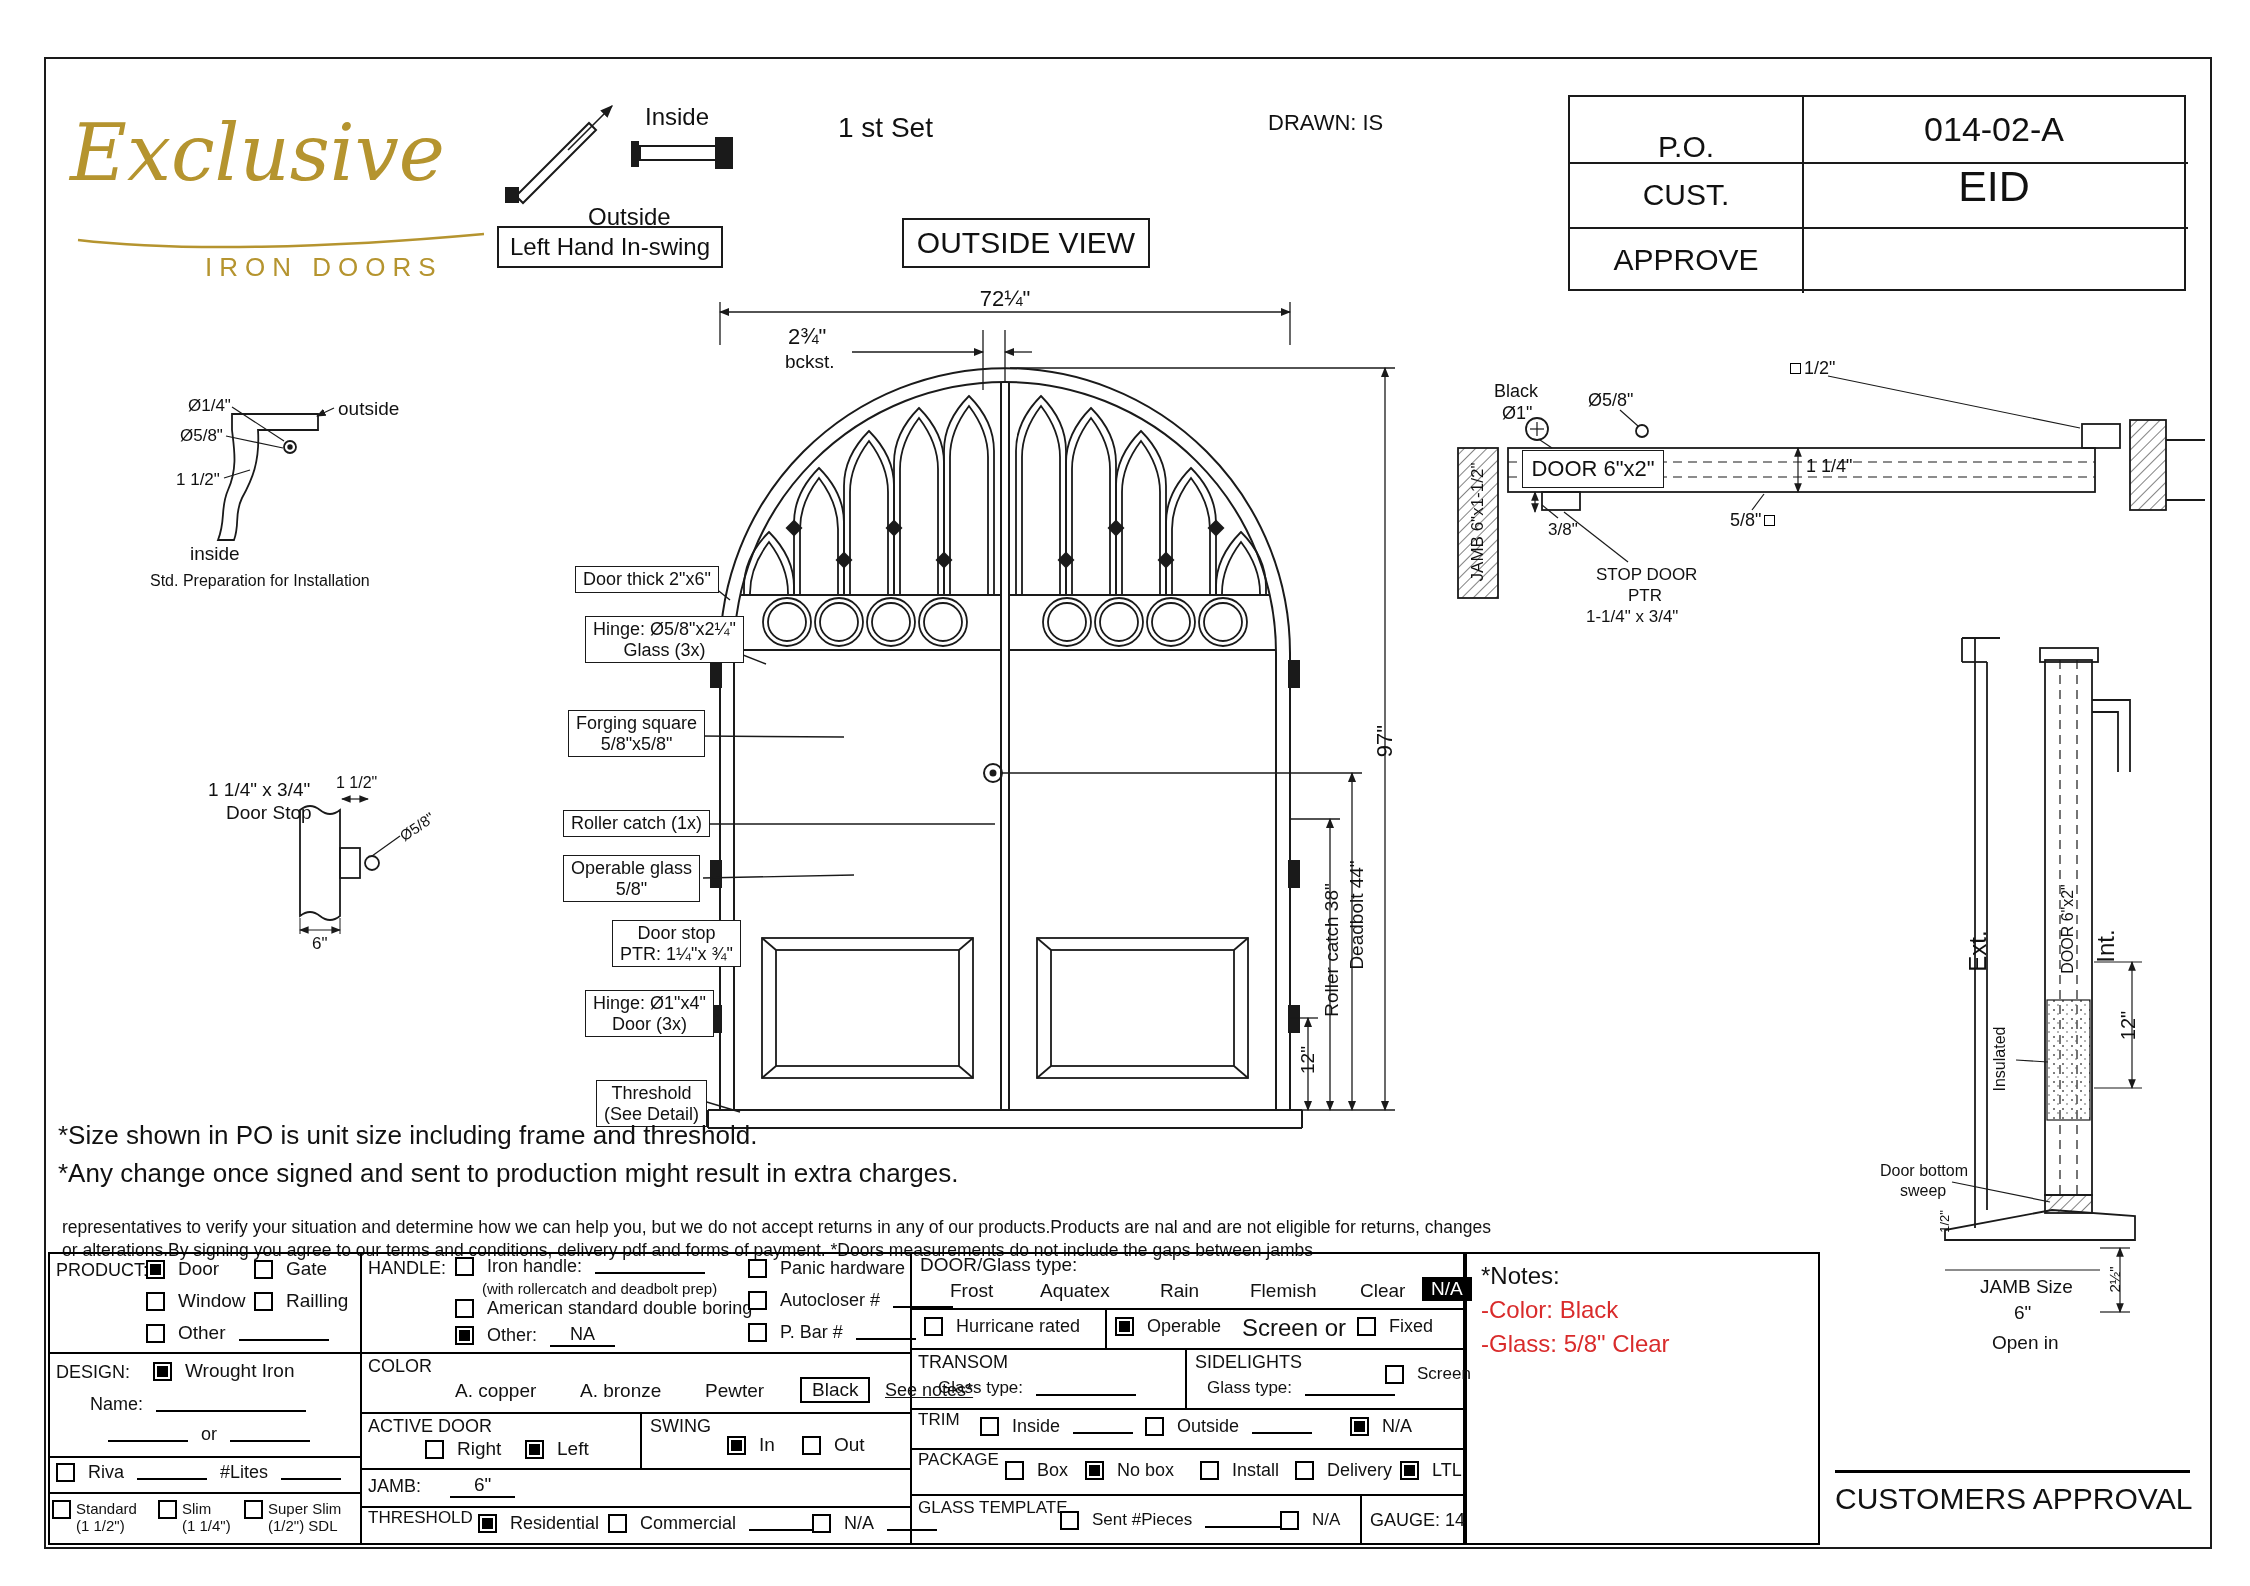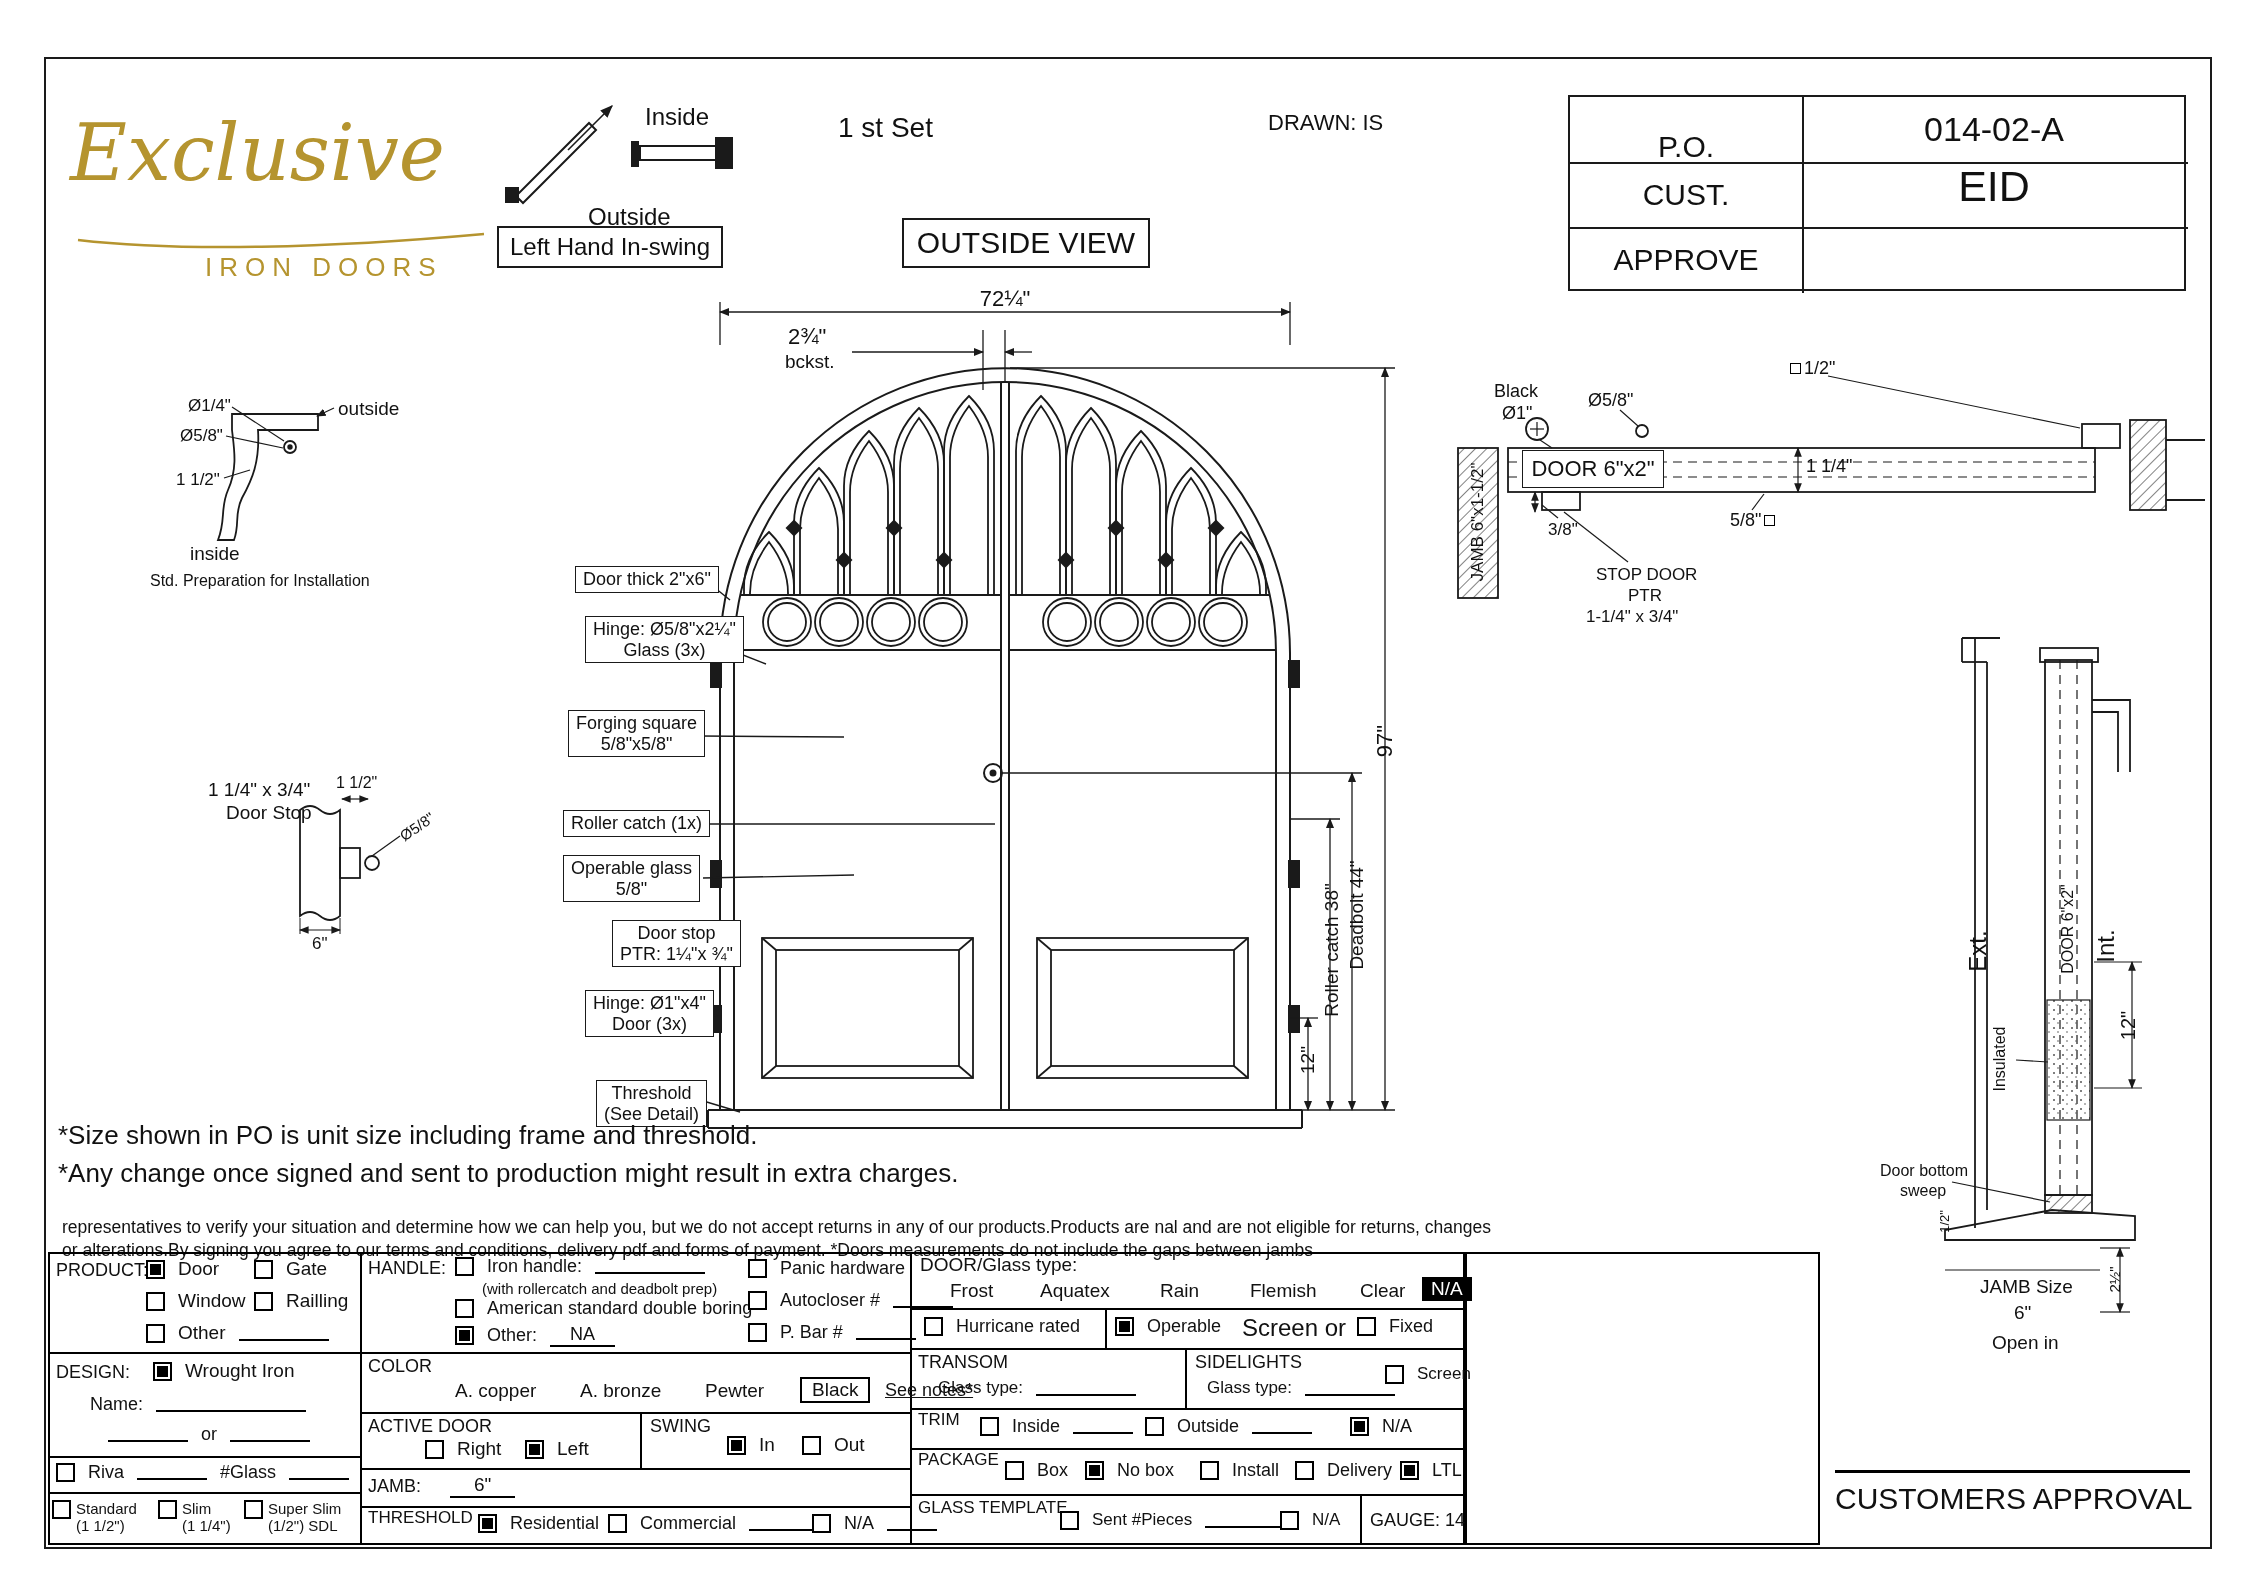--- a/index.html
+++ b/index.html
@@ -440,21 +440,21 @@
         <span style="font-size:18px">or</span>
         <span class="uline w80"></span>
       </span>
 </div>
 
 <div class="cell" style="left:48px;top:1456px;width:312px;height:36px">
   <span class="abs opt" style="left:8px;top:6px">
         <span class="cb"></span>
         <span style="font-size:18px">Riva</span>
         <span class="uline w70"></span>
-        <span style="font-size:18px">#Glass</span>
+        <span style="font-size:18px">#Lites</span>
         <span class="uline w60"></span>
       </span>
 </div>
 
 <div class="cell" style="left:48px;top:1492px;width:312px;height:53px">
   <span class="abs" style="left:4px;top:8px;display:inline-flex;gap:5px;align-items:flex-start">
         <span class="cb"></span>
         <span style="font-size:15px;line-height:1.15"><span>Standard</span><br><span>(1 1/2")</span></span>
       </span>
   <span class="abs" style="left:110px;top:8px;display:inline-flex;gap:5px;align-items:flex-start">
@@ -653,17 +653,22 @@
       </span>
   <span class="abs opt" style="left:370px;top:16px">
         <span class="cb"></span>
         <span style="font-size:17px">N/A</span>
       </span>
 </div>
 <div class="cell" style="left:1362px;top:1494px;width:103px;height:51px">
   <span class="abs" style="left:8px;top:16px;font-size:18px">GAUGE: 14</span>
 </div>
 
+<div class="cell" style="left:1465px;top:1252px;width:355px;height:293px">
+  <span class="abs" style="left:16px;top:10px;font-size:24px">*Notes:</span>
+  <span class="abs red" style="left:16px;top:44px;font-size:24px">-Color: Black</span>
+  <span class="abs red" style="left:16px;top:78px;font-size:24px">-Glass: 5/8" Clear</span>
+</div>
 
 <div class="divider" style="left:1835px;top:1470px;width:355px;height:2.5px"></div>
 <div class="abs" style="left:1835px;top:1482px;width:355px;text-align:center;font-size:30px">CUSTOMERS APPROVAL</div>
 
 </div>
 
 </body></html>

